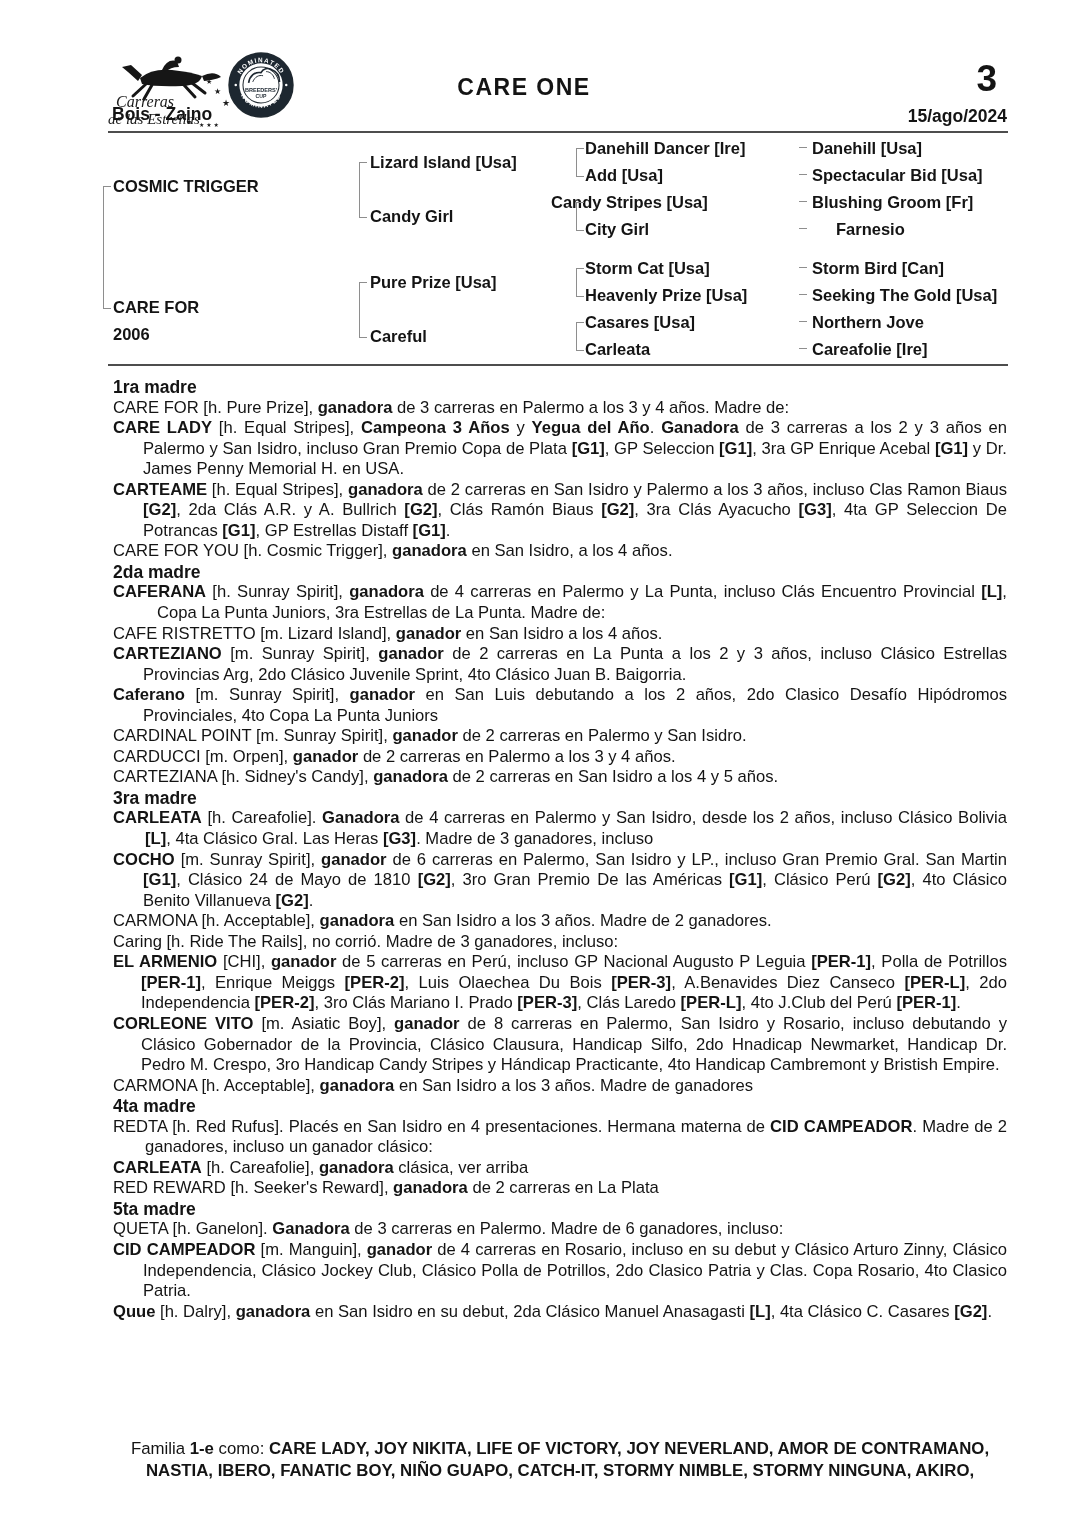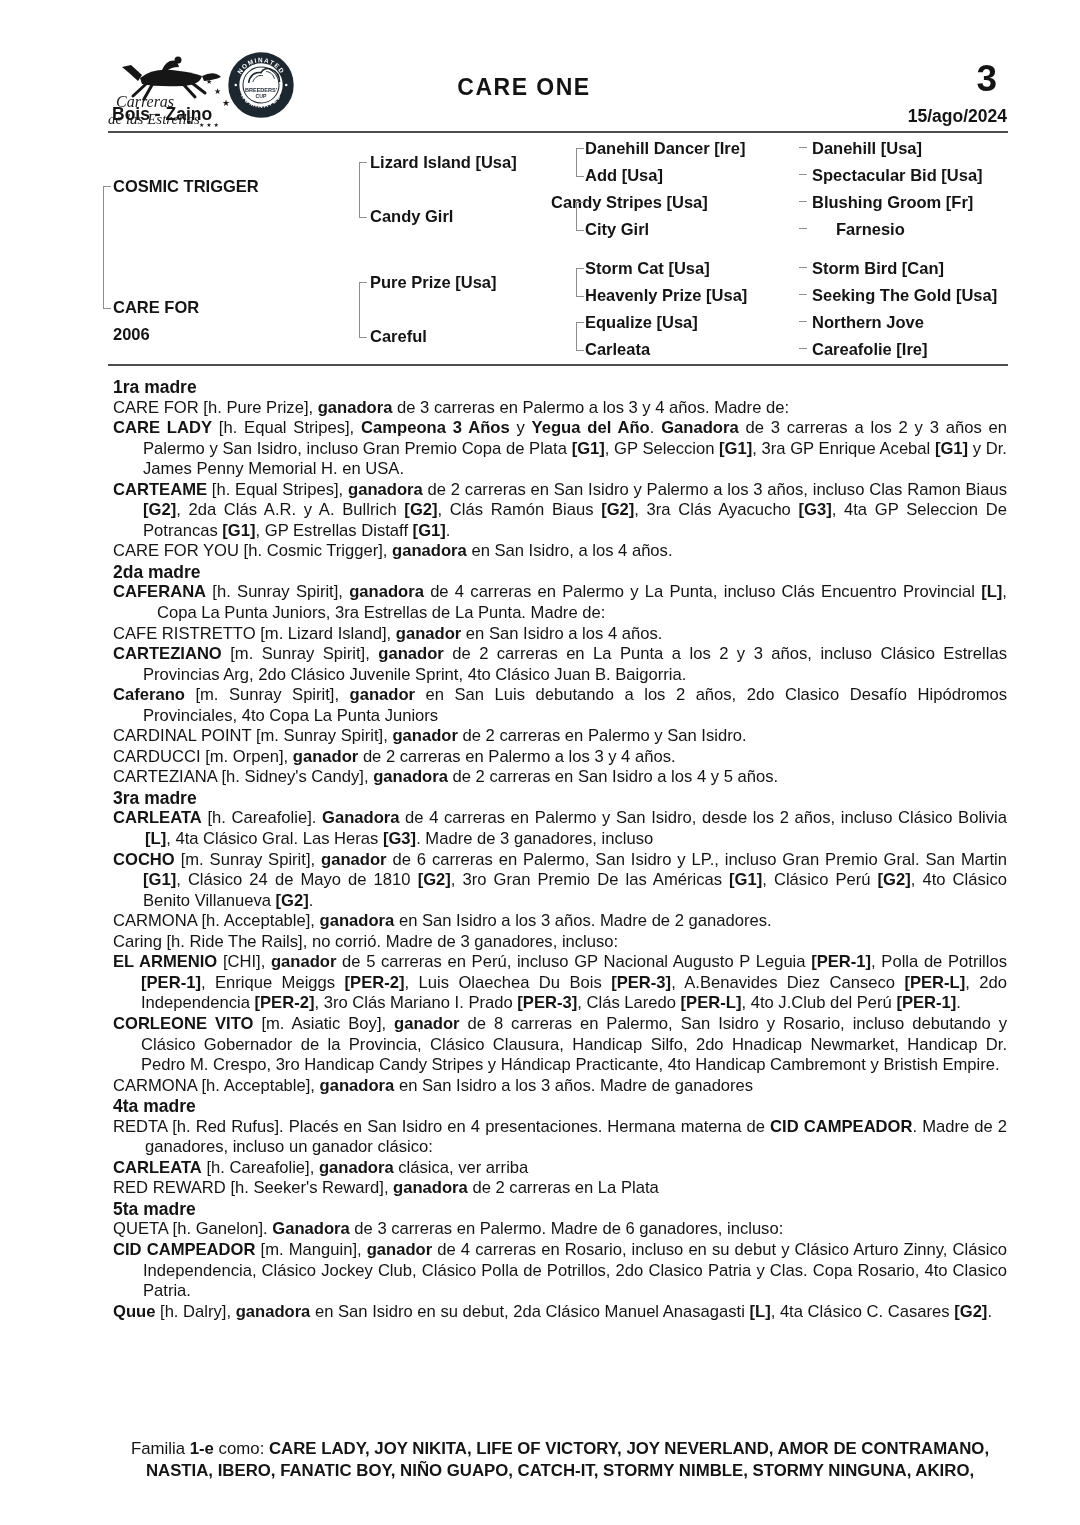--- a/index.html
+++ b/index.html
@@ -103,21 +103,21 @@
       <div class="dsh" style="left: 799px; top: 201px;"></div>
       <div class="tn" style="left: 585px; top: 220px;">City Girl</div>
       <div class="tn" style="left: 812px; top: 220px; margin-left: 24px;">Farnesio</div>
       <div class="dsh" style="left: 799px; top: 228px;"></div>
       <div class="tn" style="left: 585px; top: 259px;">Storm Cat [Usa]</div>
       <div class="tn" style="left: 812px; top: 259px;">Storm Bird [Can]</div>
       <div class="dsh" style="left: 799px; top: 267px;"></div>
       <div class="tn" style="left: 585px; top: 286px;">Heavenly Prize [Usa]</div>
       <div class="tn" style="left: 812px; top: 286px;">Seeking The Gold [Usa]</div>
       <div class="dsh" style="left: 799px; top: 294px;"></div>
-      <div class="tn" style="left: 585px; top: 313px;">Equalize [Usa]</div>
+      <div class="tn" style="left: 585px; top: 313px;">Casares [Usa]</div>
       <div class="tn" style="left: 812px; top: 313px;">Northern Jove</div>
       <div class="dsh" style="left: 799px; top: 321px;"></div>
       <div class="tn" style="left: 585px; top: 340px;">Carleata</div>
       <div class="tn" style="left: 812px; top: 340px;">Careafolie [Ire]</div>
       <div class="dsh" style="left: 799px; top: 348px;"></div>
       <div class="tn" style="left: 370px; top: 152.5px;">Lizard Island [Usa]</div>
       <div class="tn" style="left: 370px; top: 206.5px;">Candy Girl</div>
       <div class="tn" style="left: 370px; top: 272.5px;">Pure Prize [Usa]</div>
       <div class="tn" style="left: 370px; top: 326.5px;">Careful</div>
       <div class="tn" style="left: 113px; top: 177px;">COSMIC TRIGGER</div>

